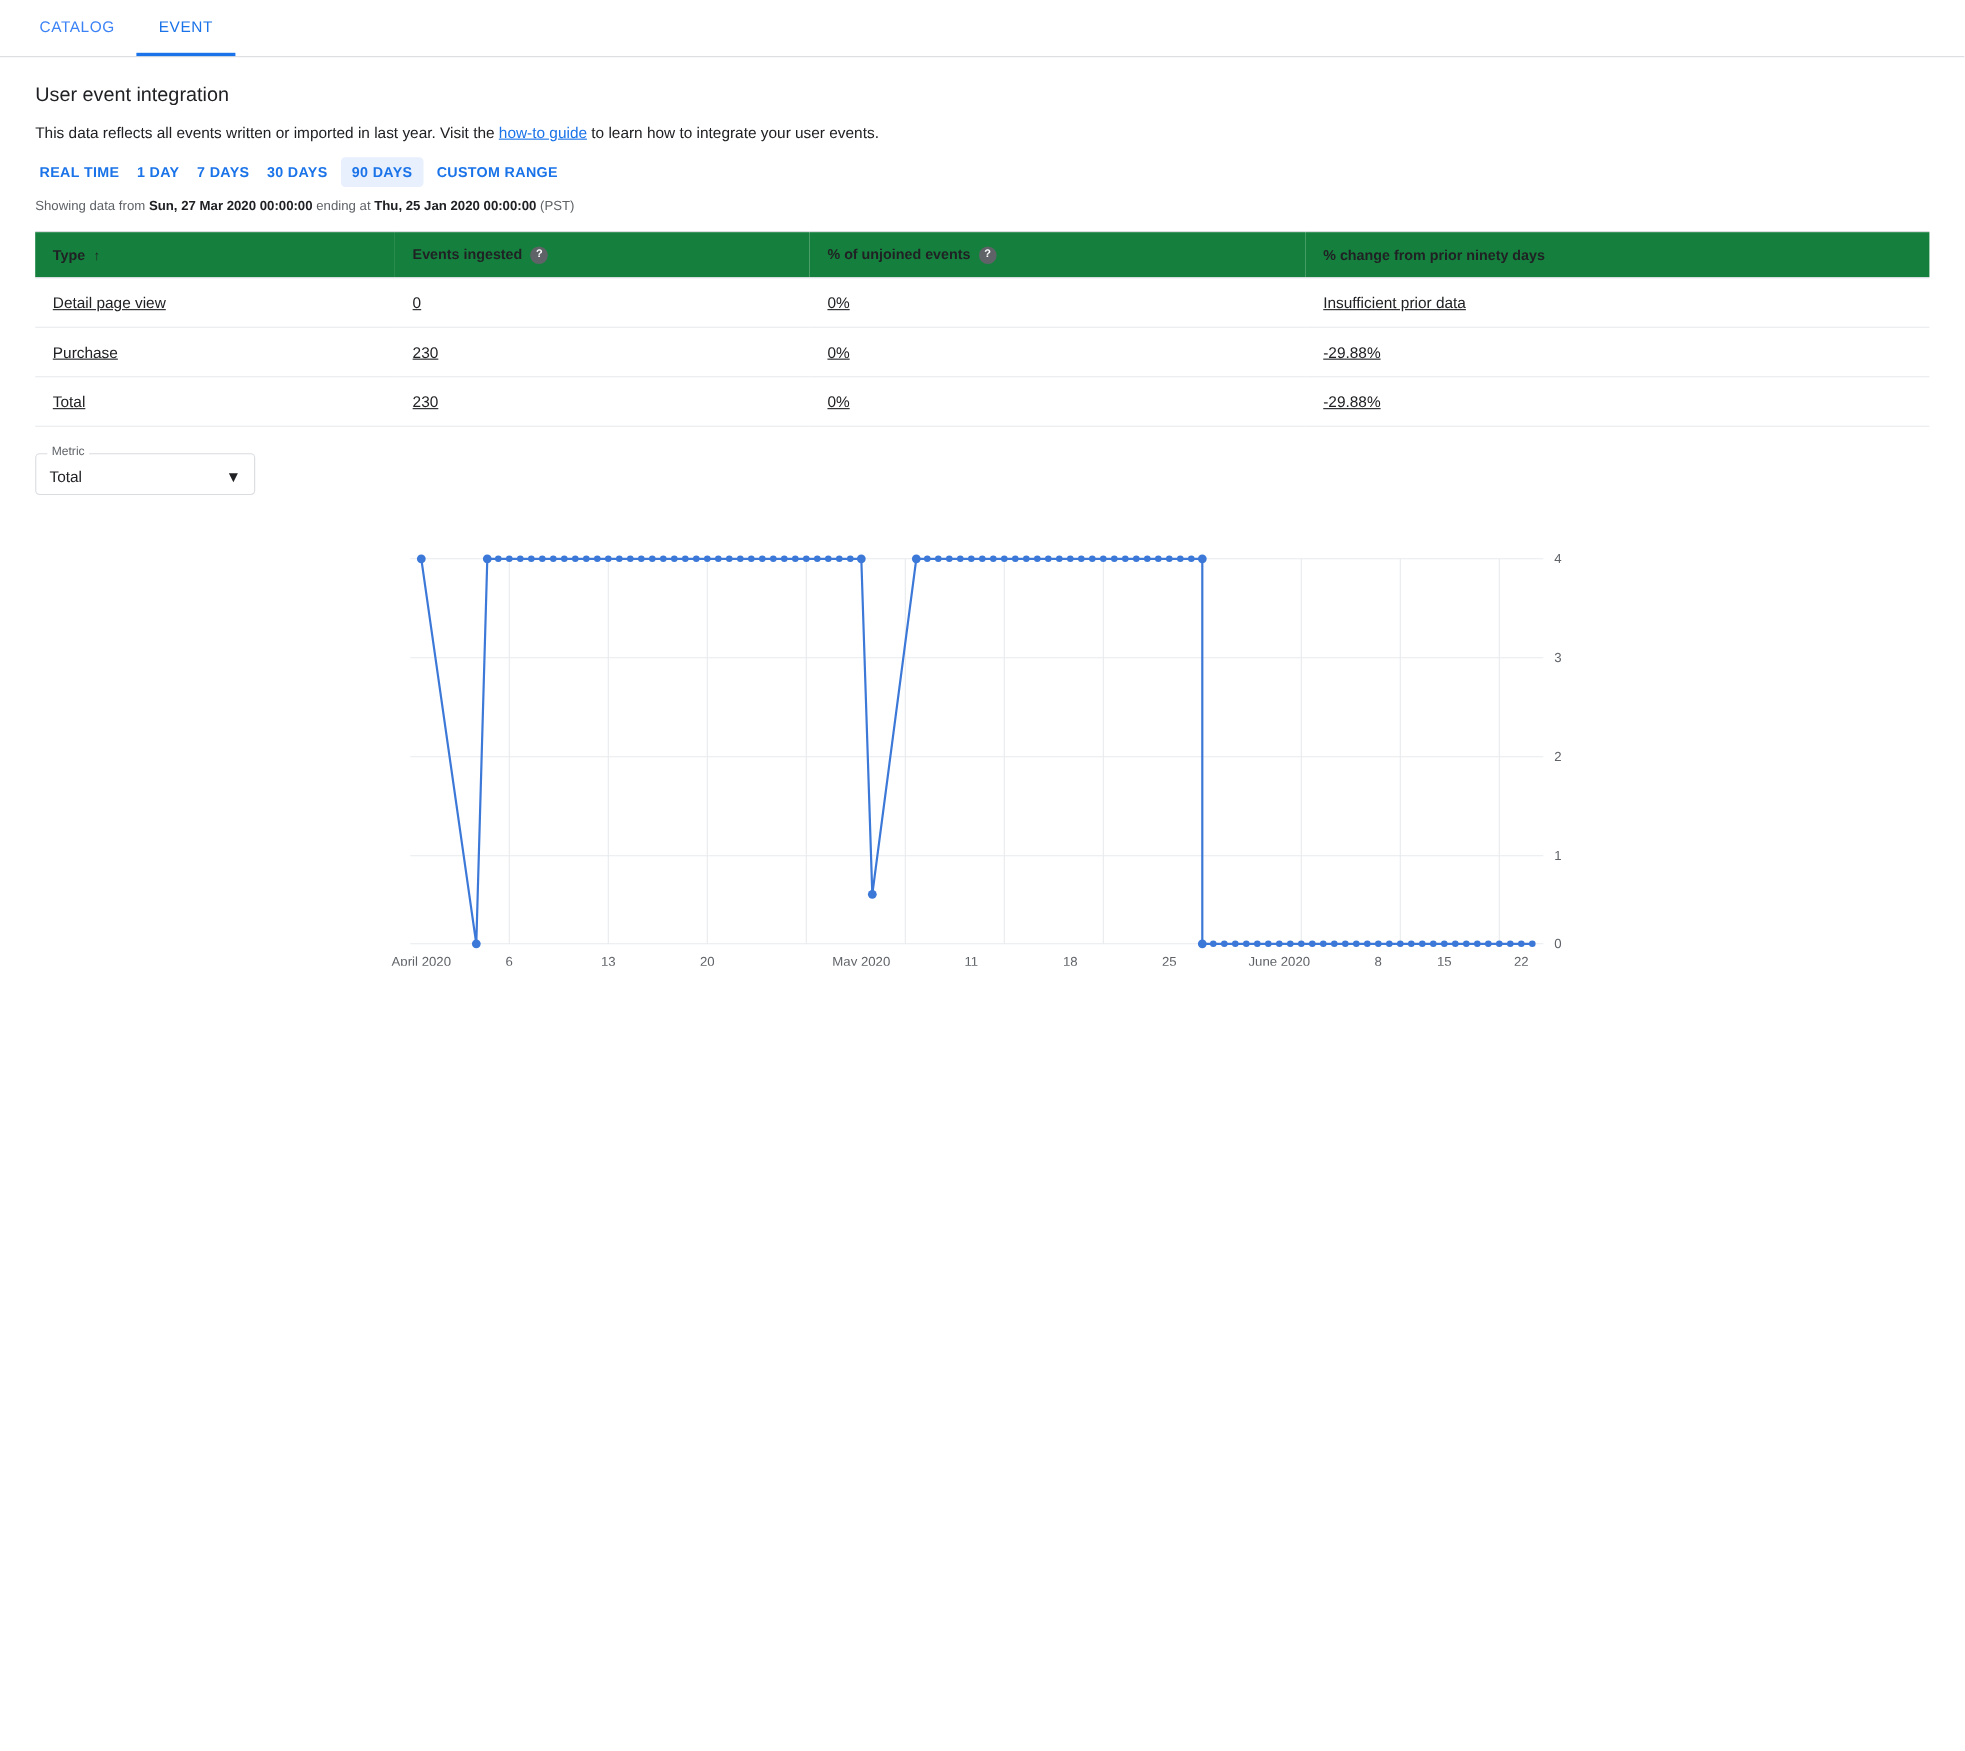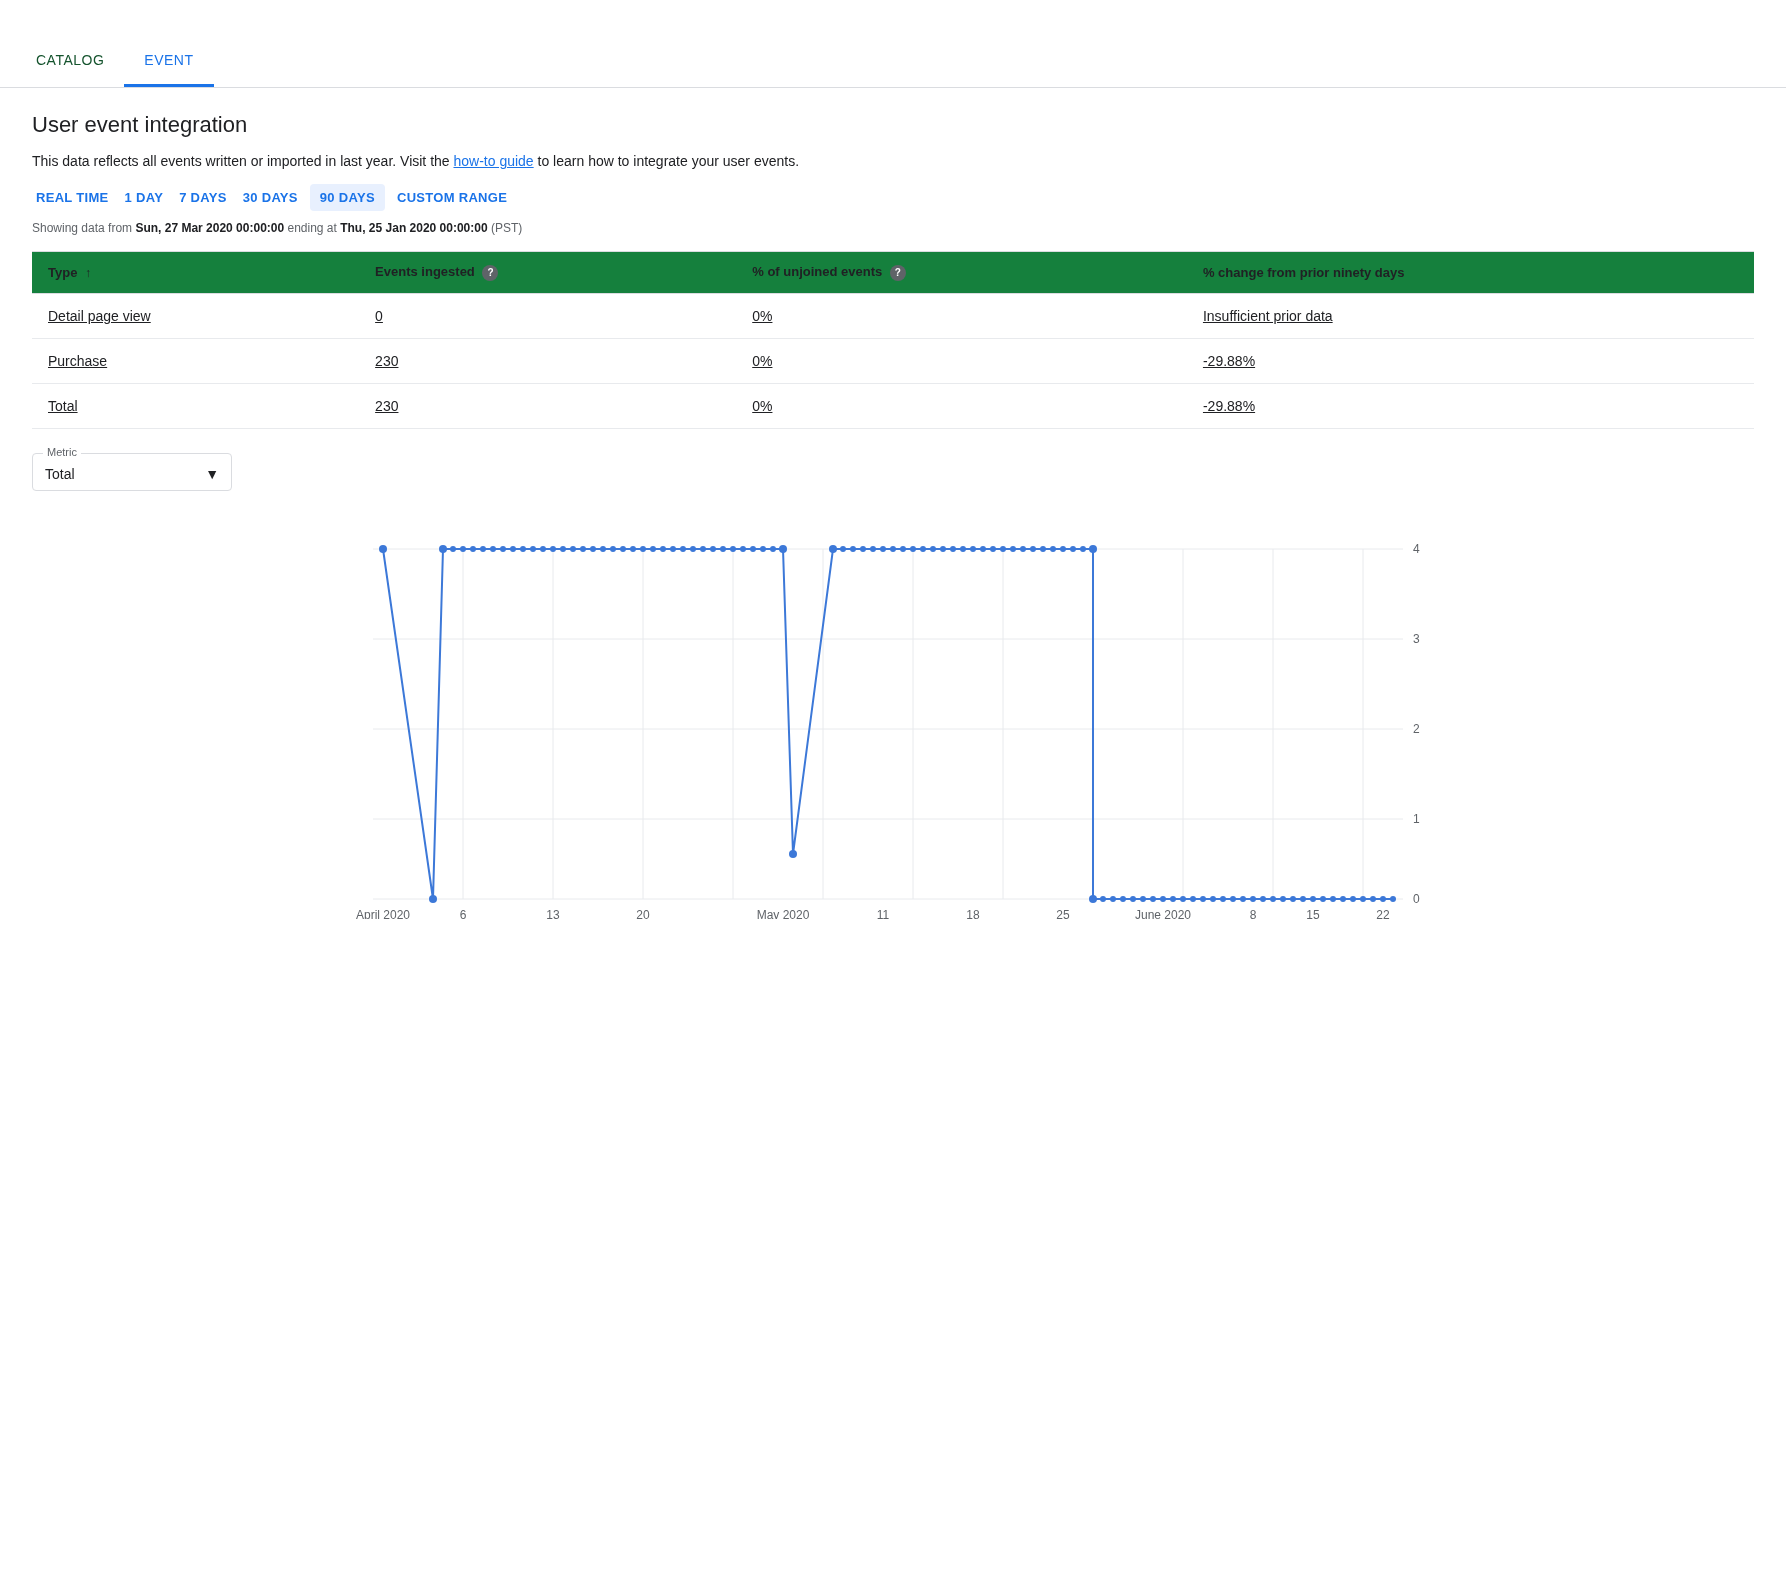--- a/index.html
+++ b/index.html
@@ -19,31 +19,30 @@
       color: #5f6368;
       cursor: pointer;
       border-bottom: 3px solid transparent;
       letter-spacing: 0.5px;
     }
     .nav-tab.active {
       color: #1a73e8;
       border-bottom: 3px solid #1a73e8;
     }
     .nav-tab:first-child {
-      color: #14532d;
-      margin-top: 36px;
+      color: #3b82f6;
     }
 
     
     .page-content {
       padding: 24px 32px;
     }
 
     .page-title {
-      font-size: 22px;
+      font-size: 18px;
       font-weight: 400;
       margin-bottom: 12px;
       color: #202124;
     }
 
     .page-description {
       font-size: 14px;
       color: #202124;
       margin-bottom: 12px;
       line-height: 1.6;

